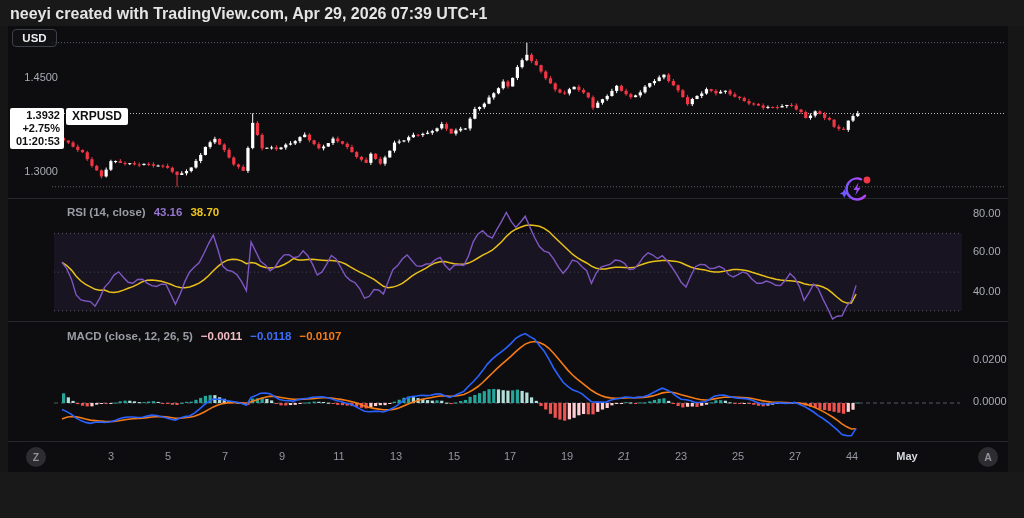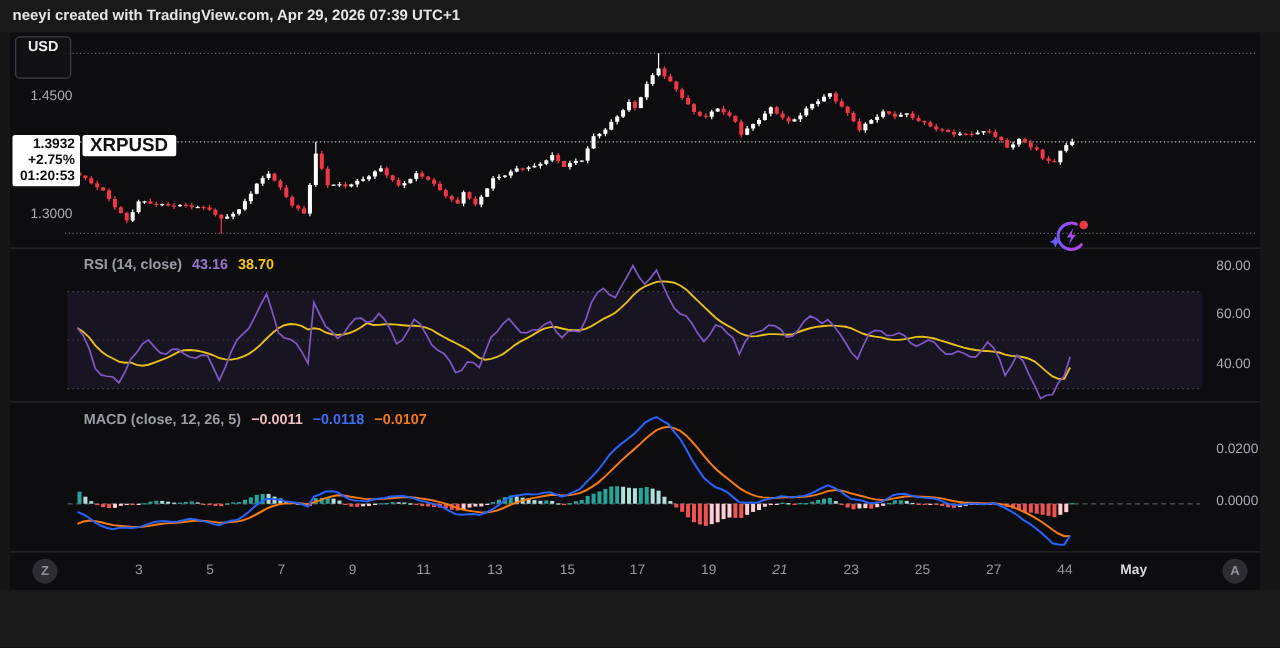--- a/index.html
+++ b/index.html
@@ -1,32 +1,32 @@
 <!DOCTYPE html>
 <html><head>
 <meta charset="utf-8">
 <style>
   * { margin:0; padding:0; box-sizing:border-box; }
   body { font-family:"Liberation Sans", sans-serif; background:#161616; }
   #stage { position:relative; width:1024px; height:518px; overflow:hidden; background:#161616; }
   #topbar { position:absolute; left:0; top:0; width:1024px; height:26px; background:#191919; }
-  #attribution { position:absolute; left:10px; top:5px; font-size:12px; font-weight:700; color:#e5e5e5; }
+  #attribution { position:absolute; left:10px; top:5px; font-size:16px; font-weight:700; color:#e5e5e5; }
   #window { position:absolute; left:8px; top:26px; width:1000px; height:446px; background:#0d0d0f; }
   .panel-border { position:absolute; left:8px; width:1000px; height:1px; background:#26282d; }
   svg.layer { position:absolute; }
-  #usd-btn { position:absolute; left:12px; top:29px; width:45px; height:34px; border:1px solid #3c4049; border-radius:4px; color:#eceef2; font-size:11.5px; font-weight:700; text-align:center; line-height:17px; background:rgba(20,20,24,.6); }
+  #usd-btn { position:absolute; left:12px; top:29px; width:45px; height:18px; border:1px solid #3c4049; border-radius:4px; color:#eceef2; font-size:11.5px; font-weight:700; text-align:center; line-height:17px; background:rgba(20,20,24,.6); }
   #main-header { position:absolute; left:71px; top:31px; font-size:12px; color:#c9ccd4; white-space:nowrap; }
   #main-header .ohlc-k { color:#8b8e98; margin-left:7px; }
   #main-header .ohlc-v { color:#f2f3f5; font-weight:700; }
   #main-header .chg { color:#f2f3f5; font-weight:700; margin-left:7px; }
   .ax-label { position:absolute; font-size:11px; color:#a9acb5; }
   .ax-left { left:8px; width:50px; text-align:right; }
   .ax-right { left:973px; }
   #price-box { position:absolute; left:10px; top:108px; width:54px; height:41px; background:#fff; border-radius:2px; color:#101010; font-size:11px; font-weight:700; text-align:right; padding:1px 4px 0 0; line-height:13px; z-index:5; }
-  #symbol-tag { position:absolute; left:66px; top:108px; height:17px; background:#fff; border-radius:2px; color:#101010; font-size:15px; font-weight:700; line-height:17px; padding:0 6px; z-index:5; }
+  #symbol-tag { position:absolute; left:66px; top:108px; height:17px; background:#fff; border-radius:2px; color:#101010; font-size:12px; font-weight:700; line-height:17px; padding:0 6px; z-index:5; }
   .ind-title { position:absolute; left:67px; font-size:11.5px; color:#9a9da6; white-space:nowrap; z-index:4; }
   .ind-title span { margin-left:8px; font-weight:700; }
   #taxis { position:absolute; left:8px; top:441px; width:1000px; height:31px; }
   .t-label { position:absolute; top:9px; transform:translateX(-50%); font-size:11px; color:#9598a1; }
   .t-label.month { color:#d6d9de; font-weight:700; }
   .badge { position:absolute; width:20px; height:20px; border-radius:50%; background:#2d2d31; color:#909299; font-size:10.5px; font-weight:600; text-align:center; line-height:20px; top:447px; }
   #bottombar { position:absolute; left:0; top:472px; width:1024px; height:46px; background:#191919; }
 </style>
 </head>
 <body>

